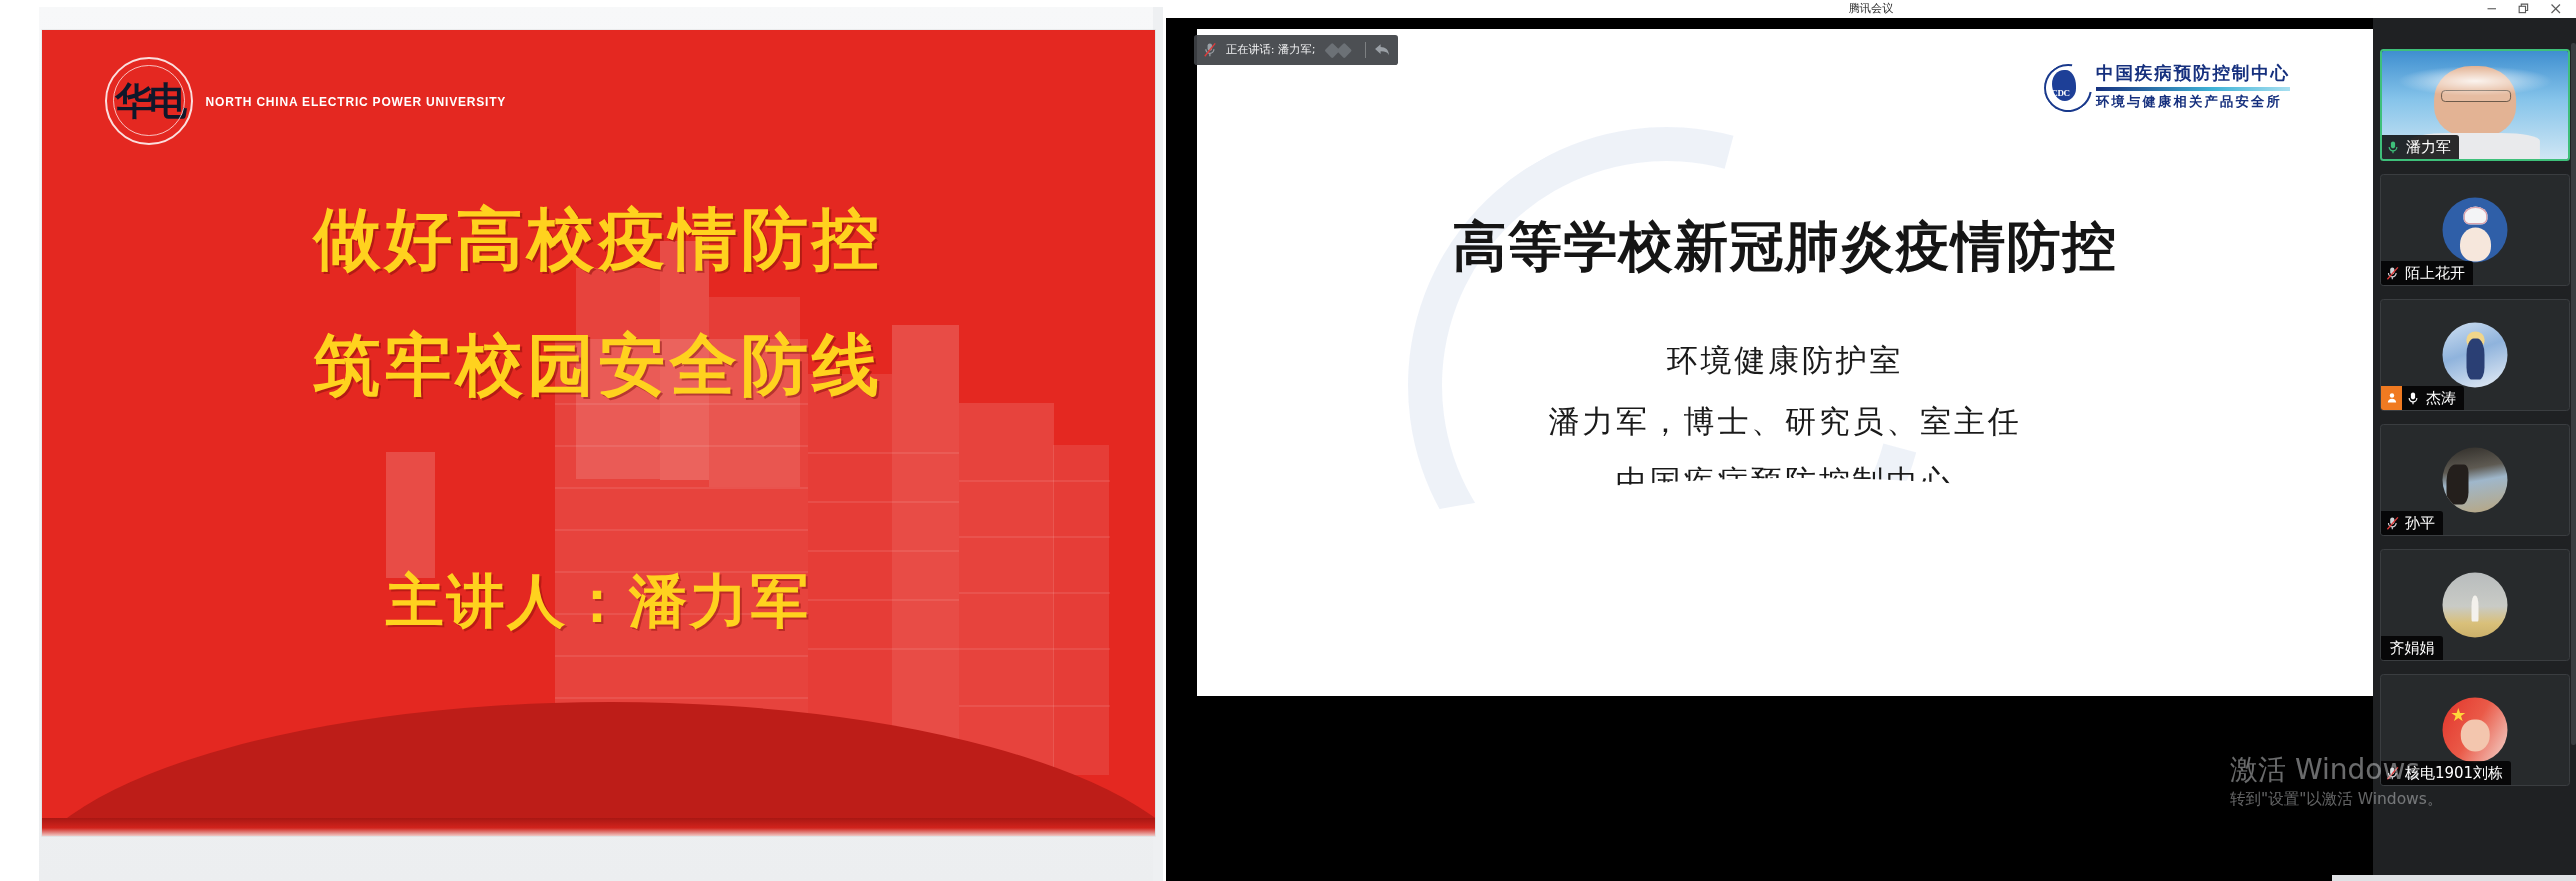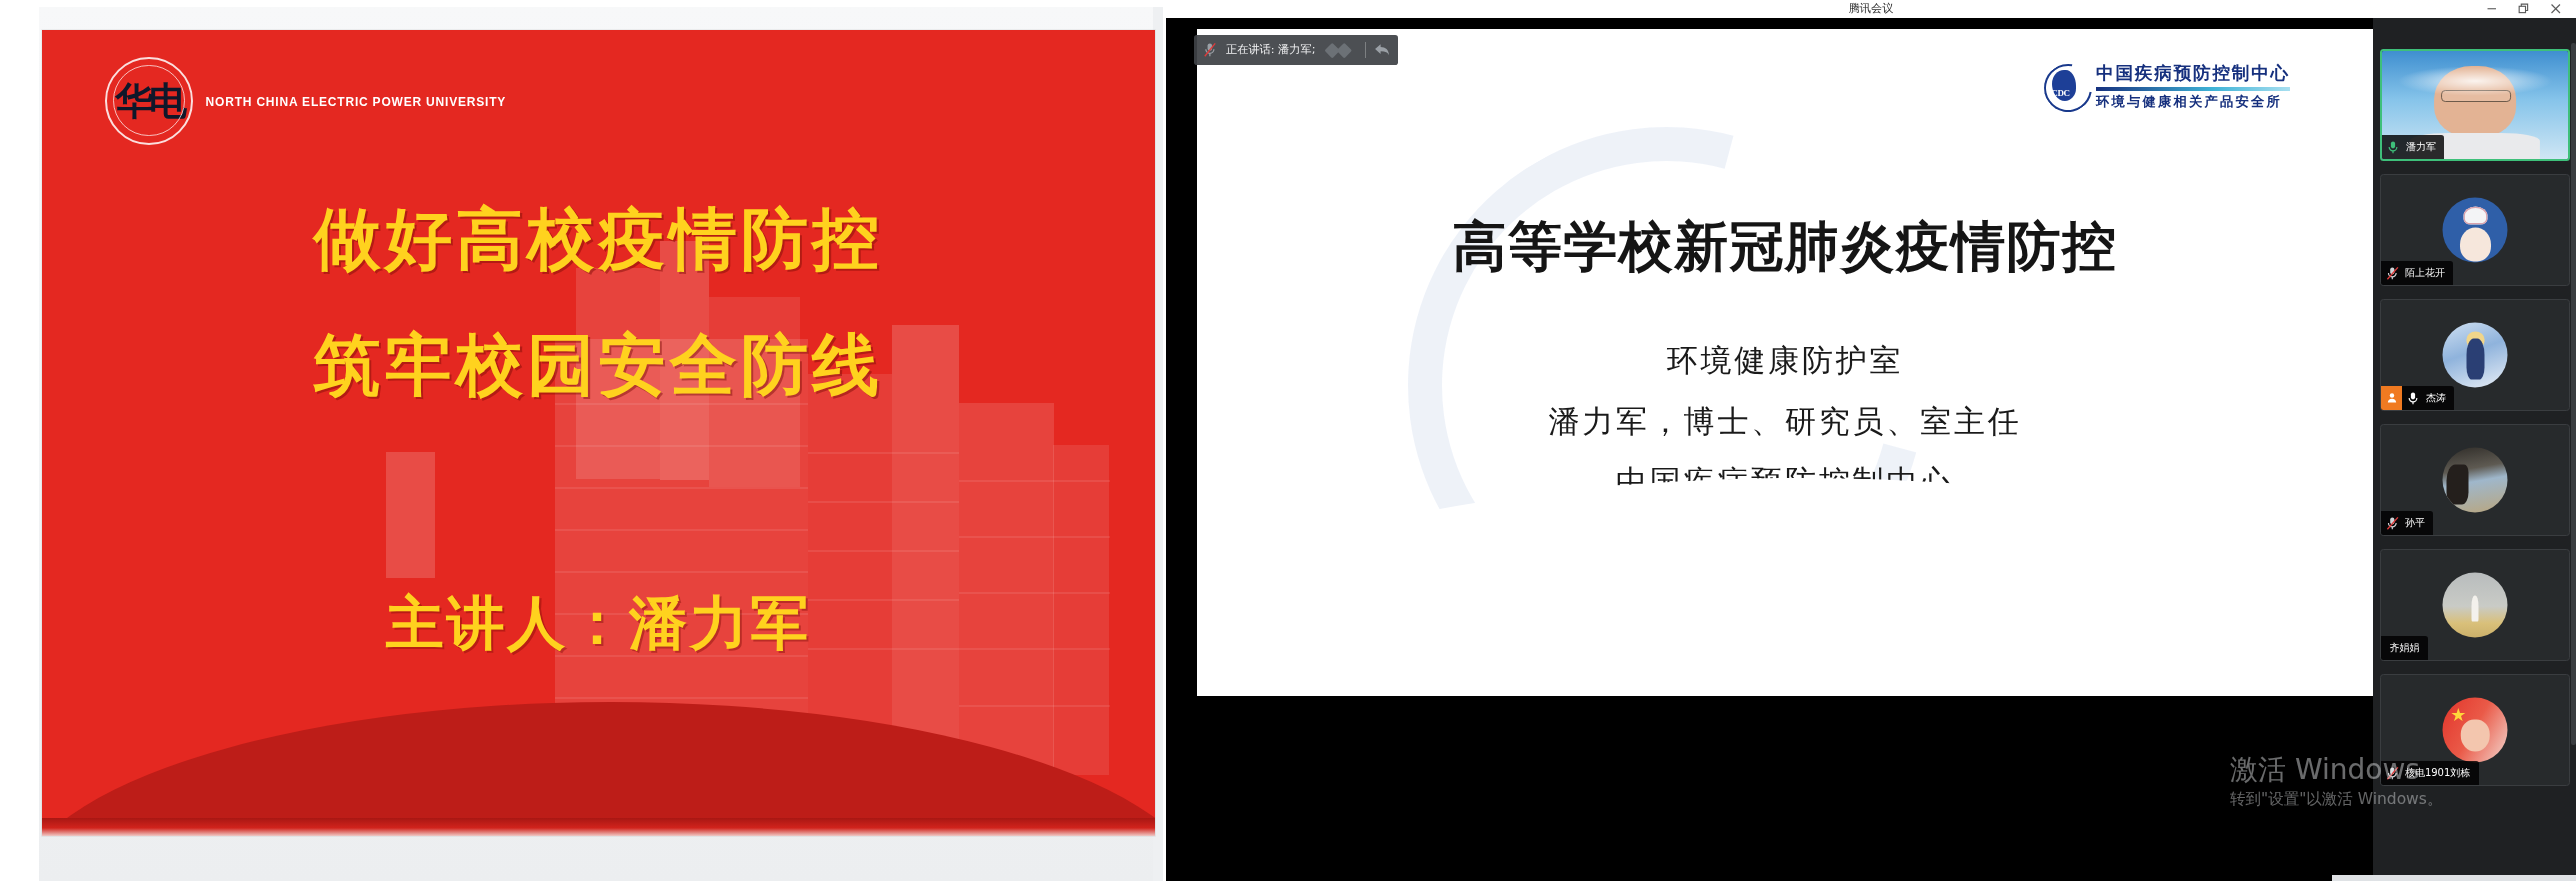--- a/index.html
+++ b/index.html
@@ -34,22 +34,22 @@
   .ncepu-cn{font-family:"DejaVu Sans","Liberation Sans",sans-serif;font-weight:bold;color:#ffffff;
      font-size:44px;letter-spacing:7px;line-height:1;text-shadow:0 1.4px 2.8px rgba(0,0,0,.15);}
   .ncepu-en{font-family:"Liberation Sans",sans-serif;font-weight:bold;color:#ffffff;
      font-size:12px;letter-spacing:0.8px;line-height:1;padding-top:3.5px;}
 
   .red-head1,.red-head2{position:absolute;width:100%;text-align:center;color:#ffd21e;
      font-family:"DejaVu Sans","Liberation Sans",sans-serif;font-weight:bold;font-size:67px;
      letter-spacing:4.2px;line-height:1;text-shadow:2.1px 2.1px 0 rgba(120,10,5,.45);}
   .red-head1{top:176px;}
   .red-head2{top:302px;}
-  .red-speaker{position:absolute;width:100%;text-align:center;top:569px;color:#ffd21e;
-     font-family:Liberation Mono, monospace;font-weight:bold;font-size:58px;
+  .red-speaker{position:absolute;width:100%;text-align:center;top:542px;color:#ffd21e;
+     font-family:Liberation Sans, sans-serif;font-weight:bold;font-size:58px;
      letter-spacing:2.8px;line-height:1;text-shadow:2.1px 2.1px 0 rgba(120,10,5,.4);}
   .red-date{position:absolute;width:100%;text-align:center;top:678px;color:#ffd21e;
      font-family:"DejaVu Sans","Liberation Sans",sans-serif;font-weight:bold;font-size:45px;
      letter-spacing:1.4px;line-height:1;text-shadow:1.4px 1.4px 0 rgba(120,10,5,.4);}
 
   .red-wave-a{position:absolute;left:-28px;bottom:-63px;width:1194px;height:197px;
      border-radius:50% 50% 0 0 / 100% 100% 0 0;background:#bd1d18;}
   .red-wave-b{position:absolute;left:-42px;bottom:-77px;width:1222px;height:190px;
      border-radius:50% 50% 0 0 / 100% 100% 0 0;
      background:linear-gradient(180deg,#ffd766 0%, #f2a72a 30%, #e42821 62%);}
@@ -148,21 +148,21 @@
   .av-field:after{content:"";position:absolute;left:44%;top:36%;width:12%;height:40%;background:#f3f1ec;border-radius:40% 40% 10% 10%;}
   .av-flag{background:linear-gradient(120deg,#e2342a 0%,#ea5a48 48%,#f3d7cf 100%);}
   .av-flag:after{content:"";position:absolute;left:50%;top:34%;transform:translateX(-50%);
      width:29.5px;height:32px;background:#f3c6ae;border-radius:46% 46% 50% 50%;}
   .av-flag:before{content:"★";position:absolute;left:12%;top:12%;color:#ffd93b;font-size:18px;line-height:1;}
 
   .nameplate{position:absolute;left:0;bottom:0;display:flex;align-items:center;height:24px;
      background:rgba(0,0,0,.82);padding:0 8.4px 0 0;border-radius:0 2.8px 0 0;}
   .host-badge{width:21px;height:24px;background:#f07a21;display:flex;align-items:center;justify-content:center;flex:0 0 auto;}
   .mic-cell{width:22.5px;height:24px;display:flex;align-items:center;justify-content:center;flex:0 0 auto;}
-  .pname{color:#ffffff;font-size:10px;font-family:"DejaVu Sans","Liberation Sans",sans-serif;
+  .pname{color:#ffffff;font-size:15px;font-family:"DejaVu Sans","Liberation Sans",sans-serif;
      white-space:nowrap;padding-left:1.4px;}
   .rail-scroll{position:absolute;right:1.4px;top:25px;width:4.2px;height:702px;background:#3a3d40;border-radius:2.1px;}
 
   .winmark{position:absolute;left:2230px;top:755px;width:323px;z-index:3;pointer-events:none;}
   .wm1{color:rgba(236,238,240,.45);font-size:28px;font-family:"DejaVu Sans","Liberation Sans",sans-serif;line-height:1.05;}
   .wm2{color:rgba(236,238,240,.42);font-size:15.5px;font-family:"DejaVu Sans","Liberation Sans",sans-serif;line-height:1.3;padding-top:4.2px;}
   .tm-bottom{position:absolute;left:1166px;bottom:0;width:1410px;height:5.6px;background:#dfe2e5;}
 </style>
 </head>
 <body>

